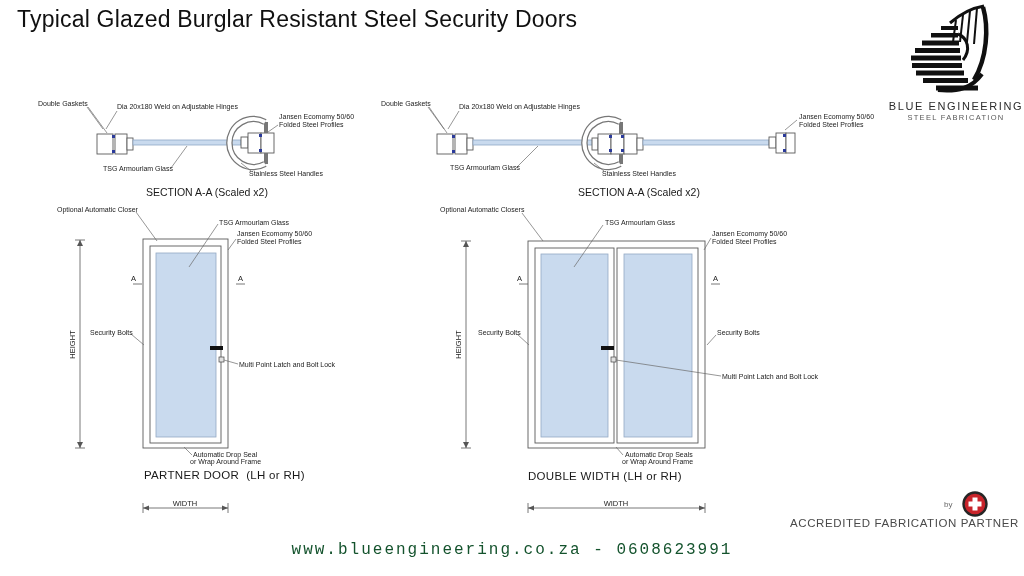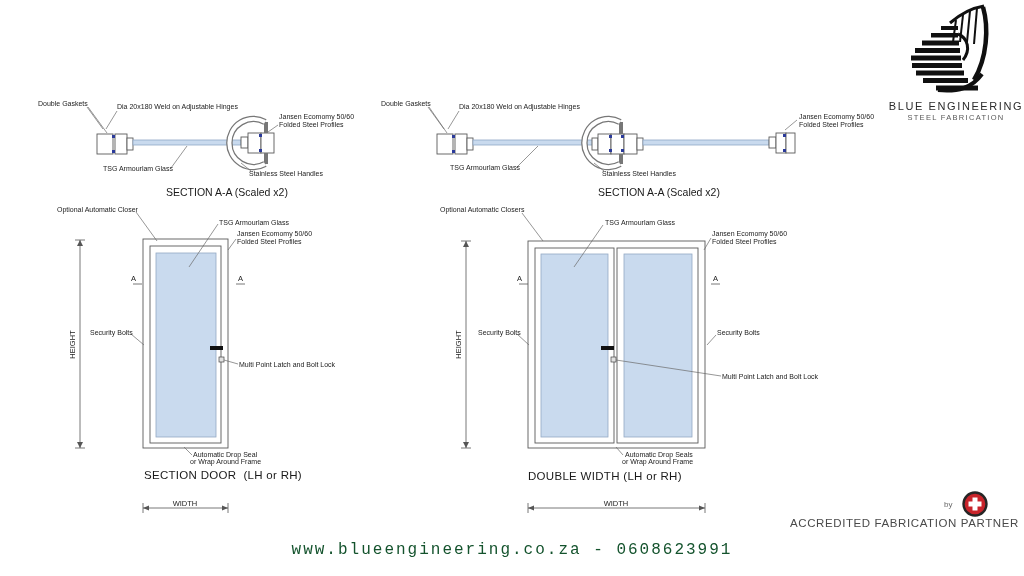--- a/index.html
+++ b/index.html
@@ -1,19 +1,19 @@
 <!DOCTYPE html>
 <html><head>
 <meta charset="utf-8">
 <style>
   html,body{margin:0;padding:0;background:#ffffff;}
   #slide{position:relative;width:1024px;height:576px;background:#ffffff;overflow:hidden;
          font-family:"Liberation Sans",sans-serif;color:#1c1c1c;}
   .lbl{position:absolute;font-size:7px;line-height:8px;color:#222;white-space:pre;}
-  .cap{position:absolute;font-size:10.5px;color:#1a1a1a;white-space:pre;margin-left:20px;}
+  .cap{position:absolute;font-size:10.5px;color:#1a1a1a;white-space:pre;}
   .doorcap{position:absolute;font-size:11.5px;color:#1a1a1a;white-space:pre;letter-spacing:.3px;}
   .dimtxt{position:absolute;font-size:7.5px;color:#222;text-align:center;width:50px;white-space:pre;}
   .rot{transform:rotate(-90deg);}
   .amark{position:absolute;font-size:7.5px;color:#222;}
   #title{position:absolute;left:17px;top:6px;font-size:23px;font-weight:500;color:#101010;letter-spacing:.2px;}
   #be-name{position:absolute;left:880px;top:100px;width:152px;text-align:center;font-size:11px;letter-spacing:1.6px;color:#2b2b2b;white-space:pre;}
   #be-tag{position:absolute;left:880px;top:113px;width:152px;text-align:center;font-size:7.5px;letter-spacing:1.3px;color:#585858;white-space:pre;}
   #jansen-name{position:absolute;left:797px;top:487px;font-size:26px;font-weight:bold;letter-spacing:3px;color:#161616;white-space:pre;}
   #jansen-by{position:absolute;left:944px;top:500px;font-size:8px;color:#6a6a6a;}
   #jansen-tag{position:absolute;left:790px;top:517px;font-size:11.5px;letter-spacing:.6px;color:#4a4a4a;white-space:pre;}
@@ -154,20 +154,21 @@
         <path d="M938 90 C 958 92 972 88 982 74" stroke-width="4"></path>
       </g>
     </g>
 
     <g>
       <circle cx="975" cy="504" r="11.5" fill="#c8242b" stroke="#262626" stroke-width="2.4"></circle>
       <path d="M972.5 497.5 h5 v4 h4 v5 h-4 v4 h-5 v-4 h-4 v-5 h4 z" fill="#ffffff"></path>
     </g>
   </svg>
 
+  <div id="title">Typical Glazed Burglar Resistant Steel Security Doors</div>
 
   <div class="lbl" style="left:38px;top:100px;">Double Gaskets</div>
   <div class="lbl" style="left:117px;top:103px;">Dia 20x180 Weld on Adjustable Hinges</div>
   <div class="lbl" style="left:279px;top:113px;">Jansen Ecomomy 50/60</div>
   <div class="lbl" style="left:279px;top:121px;">Folded Steel Profiles</div>
   <div class="lbl" style="left:103px;top:165px;">TSG Armourlam Glass</div>
   <div class="lbl" style="left:249px;top:170px;">Stainless Steel Handles</div>
   <div class="cap" style="left:146px;top:186px;">SECTION A-A (Scaled x2)</div>
 
   <div class="lbl" style="left:381px;top:100px;">Double Gaskets</div>
@@ -181,21 +182,21 @@
   <div class="lbl" style="left:57px;top:206px;">Optional Automatic Closer</div>
   <div class="lbl" style="left:219px;top:219px;">TSG Armourlam Glass</div>
   <div class="lbl" style="left:237px;top:230px;">Jansen Ecomomy 50/60</div>
   <div class="lbl" style="left:237px;top:238px;">Folded Steel Profiles</div>
   <div class="amark" style="left:131px;top:274px;">A</div>
   <div class="amark" style="left:238px;top:274px;">A</div>
   <div class="lbl" style="left:90px;top:329px;">Security Bolts</div>
   <div class="lbl" style="left:239px;top:361px;">Multi Point Latch and Bolt Lock</div>
   <div class="lbl" style="left:193px;top:451px;">Automatic Drop Seal</div>
   <div class="lbl" style="left:190px;top:458px;">or Wrap Around Frame</div>
-  <div class="doorcap" style="left:144px;top:469px;">SECTION DOOR  (LH or RH)</div>
+  <div class="doorcap" style="left:144px;top:469px;">PARTNER DOOR  (LH or RH)</div>
   <div class="dimtxt rot" style="left:47px;top:340px;">HEIGHT</div>
   <div class="dimtxt" style="left:160px;top:499px;">WIDTH</div>
 
   <div class="lbl" style="left:440px;top:206px;">Optional Automatic Closers</div>
   <div class="lbl" style="left:605px;top:219px;">TSG Armourlam Glass</div>
   <div class="lbl" style="left:712px;top:230px;">Jansen Ecomomy 50/60</div>
   <div class="lbl" style="left:712px;top:238px;">Folded Steel Profiles</div>
   <div class="amark" style="left:517px;top:274px;">A</div>
   <div class="amark" style="left:713px;top:274px;">A</div>
   <div class="lbl" style="left:478px;top:329px;">Security Bolts</div>

